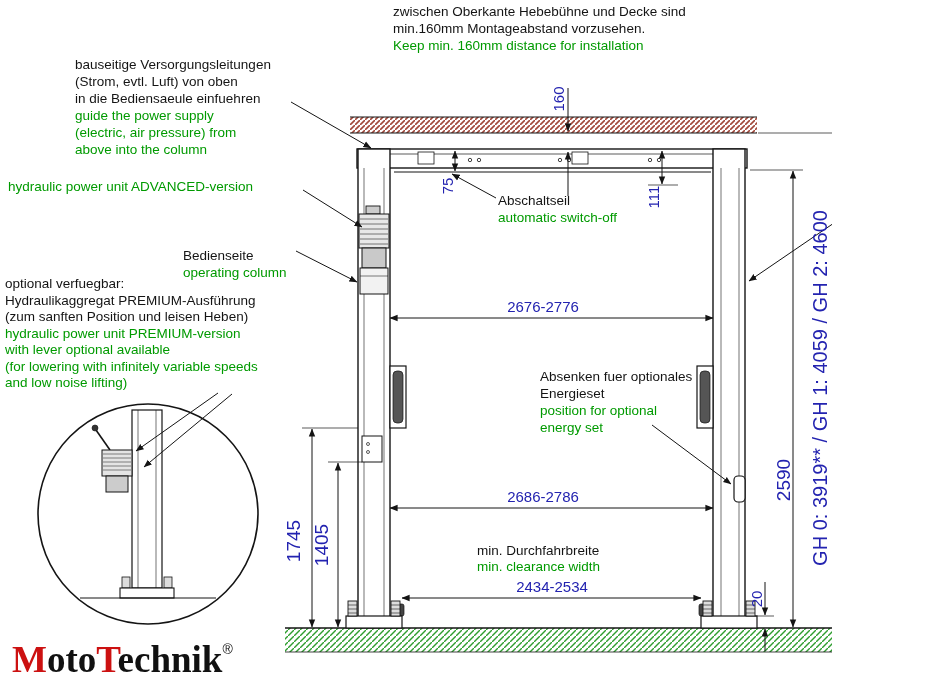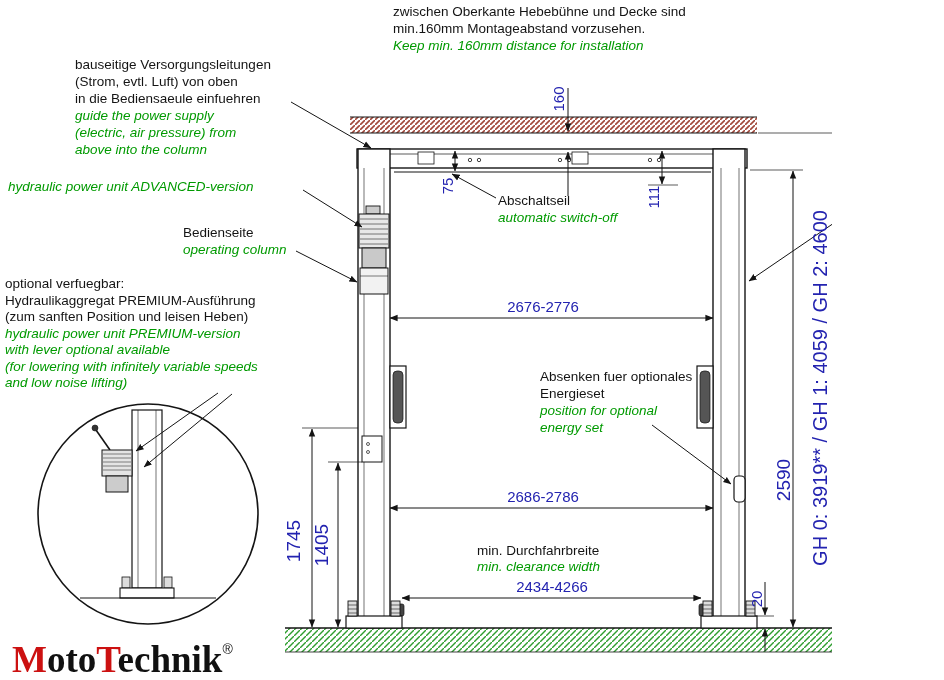--- a/index.html
+++ b/index.html
@@ -4,21 +4,21 @@
 <style>
   :root{
     --green:#009a00; --blue:#2323b0; --ceiling_hatch:#a2493b; --floor_hatch:#2f9e2f; --logo_red:#cc1111; --ink:#141414;
   }
   html,body{margin:0;padding:0;background:#fff;}
   .canvas{position:relative;width:832px;height:680px;background:#fff;overflow:hidden;
           font-family:"Liberation Sans",sans-serif;color:var(--ink);}
   svg{position:absolute;left:0;top:0;}
   .note{position:absolute;font-size:13.5px;line-height:17px;white-space:nowrap;}
   .note .de{color:var(--ink);}
-  .note .en{color:var(--green);font-style:italic;}
+  .note .en{color:var(--green);}
   .dim{position:absolute;color:var(--blue);font-size:15px;white-space:nowrap;
        transform:translate(-50%,-50%);}
   .dim.rot{transform:translate(-50%,-50%) rotate(-90deg);}
   .dim.big{font-size:19px;}
   .dim.gh{font-size:20px;}
   .logo{position:absolute;left:12px;top:628px;font-family:"Liberation Serif",serif;
         font-weight:bold;font-size:37px;line-height:42px;white-space:nowrap;color:#111;}
   .logo .red{color:var(--logo_red);}
   .logo sup{font-size:14px;vertical-align:18px;font-family:"Liberation Sans",sans-serif;font-weight:normal;}
 </style>
@@ -197,21 +197,21 @@
     <div class="de">in die Bediensaeule einfuehren</div>
     <div class="en">guide the power supply</div>
     <div class="en">(electric, air pressure) from</div>
     <div class="en">above into the column</div>
   </div>
 
   <div class="note" style="left:8px;top:178px">
     <div class="en">hydraulic power unit ADVANCED-version</div>
   </div>
 
-  <div class="note" style="left:183px;top:224px">
+  <div class="note" style="left:183px;top:247px">
     <div class="de">Bedienseite</div>
     <div class="en">operating column</div>
   </div>
 
   <div class="note" style="left:5px;top:276px;line-height:16.5px">
     <div class="de">optional verfuegbar:</div>
     <div class="de">Hydraulikaggregat PREMIUM-Ausführung</div>
     <div class="de">(zum sanften Position und leisen Heben)</div>
     <div class="en">hydraulic power unit PREMIUM-version</div>
     <div class="en">with lever optional available</div>
@@ -239,21 +239,21 @@
   <div class="note" style="left:477px;top:543px;line-height:16px">
     <div class="de">min. Durchfahrbreite</div>
     <div class="en">min. clearance width</div>
   </div>
 
   <div class="dim rot" style="left:558px;top:99px">160</div>
   <div class="dim rot" style="left:447px;top:186px">75</div>
   <div class="dim rot" style="left:653px;top:197px">111</div>
   <div class="dim" style="left:543px;top:306px">2676-2776</div>
   <div class="dim" style="left:543px;top:496px">2686-2786</div>
-  <div class="dim" style="left:552px;top:586px">2434-4266</div>
+  <div class="dim" style="left:552px;top:586px">2434-2534</div>
   <div class="dim rot big" style="left:294px;top:541px">1745</div>
   <div class="dim rot big" style="left:322px;top:545px">1405</div>
   <div class="dim rot big" style="left:784px;top:480px">2590</div>
   <div class="dim rot" style="left:756px;top:599px">20</div>
   <div class="dim rot gh" style="left:820px;top:388px">GH 0: 3919** / GH 1: 4059 / GH 2: 4600</div>
 
   <div class="logo">
     <span class="red">M</span><span>oto</span><span class="red">T</span><span>echnik</span><sup>®</sup>
   </div>
 

